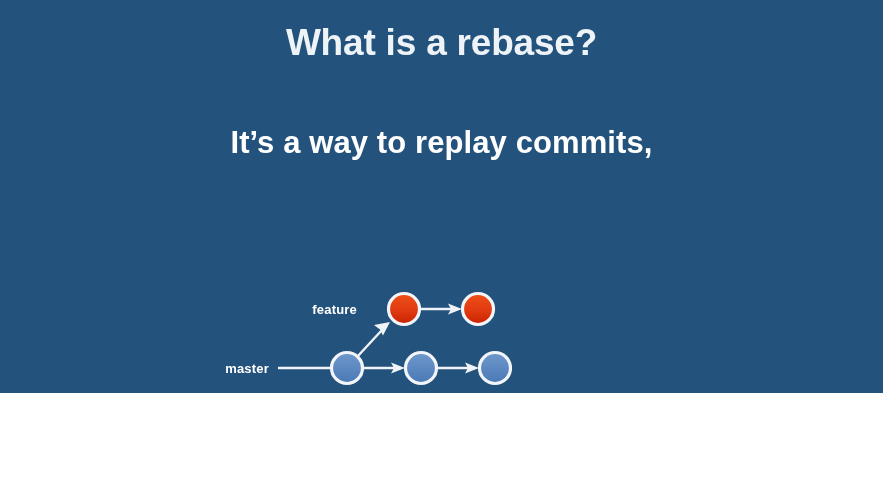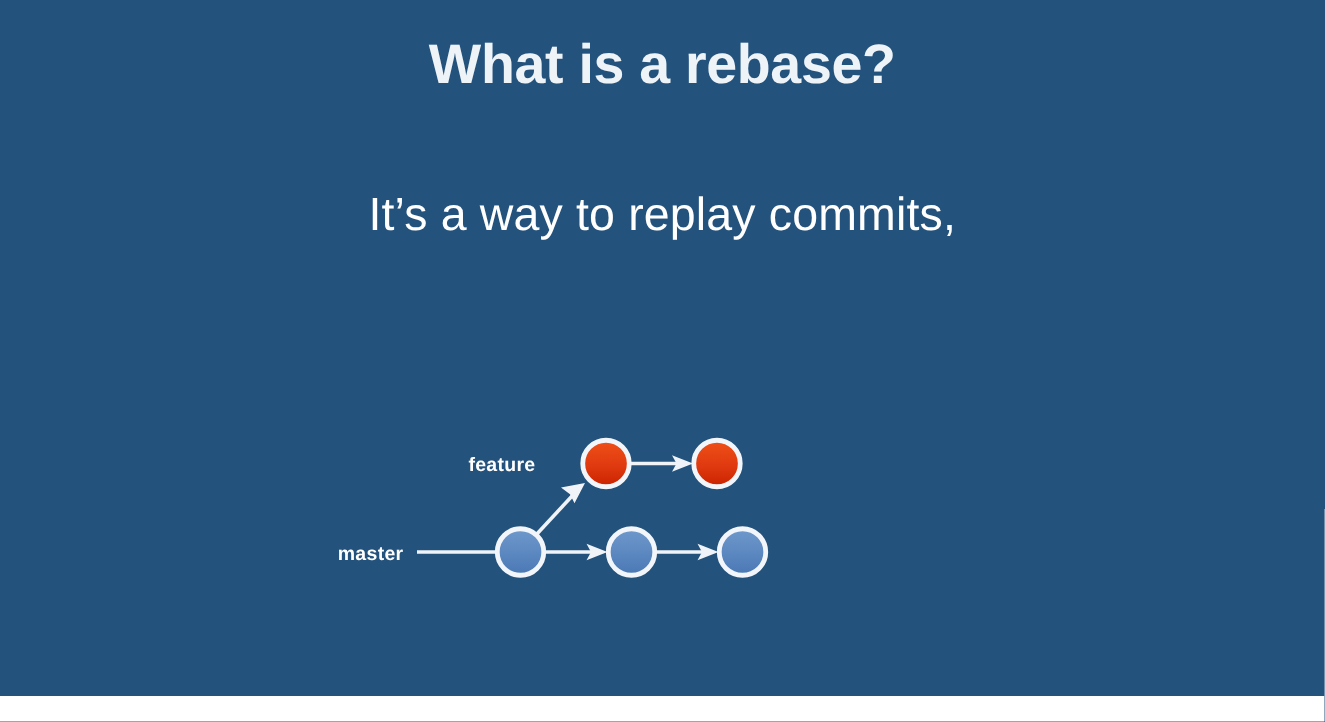--- a/index.html
+++ b/index.html
@@ -8,21 +8,21 @@
   }
   body {
     width: 883px;
     height: 481px;
     overflow: hidden;
     font-family: "Liberation Sans", sans-serif;
   }
   #slide {
     position: relative;
     width: 883px;
-    height: 464px;
+    height: 393px;
     background: #23527c;
     overflow: hidden;
   }
   #title {
     position: absolute;
     left: 0;
     top: 22px;
     width: 883px;
     text-align: center;
     font-size: 37px;
@@ -31,21 +31,21 @@
     letter-spacing: -0.2px;
     line-height: 1.15;
   }
   #subtitle {
     position: absolute;
     left: 0;
     top: 120px;
     width: 883px;
     text-align: center;
     font-size: 31px;
-    font-weight: 400;
+    font-weight: 700;
     color: #ffffff;
     line-height: 46px;
     letter-spacing: 0.1px;
   }
   #subtitle .sub-line {
     display: block;
   }
   #diagram-wrap {
     position: absolute;
     left: 0;

